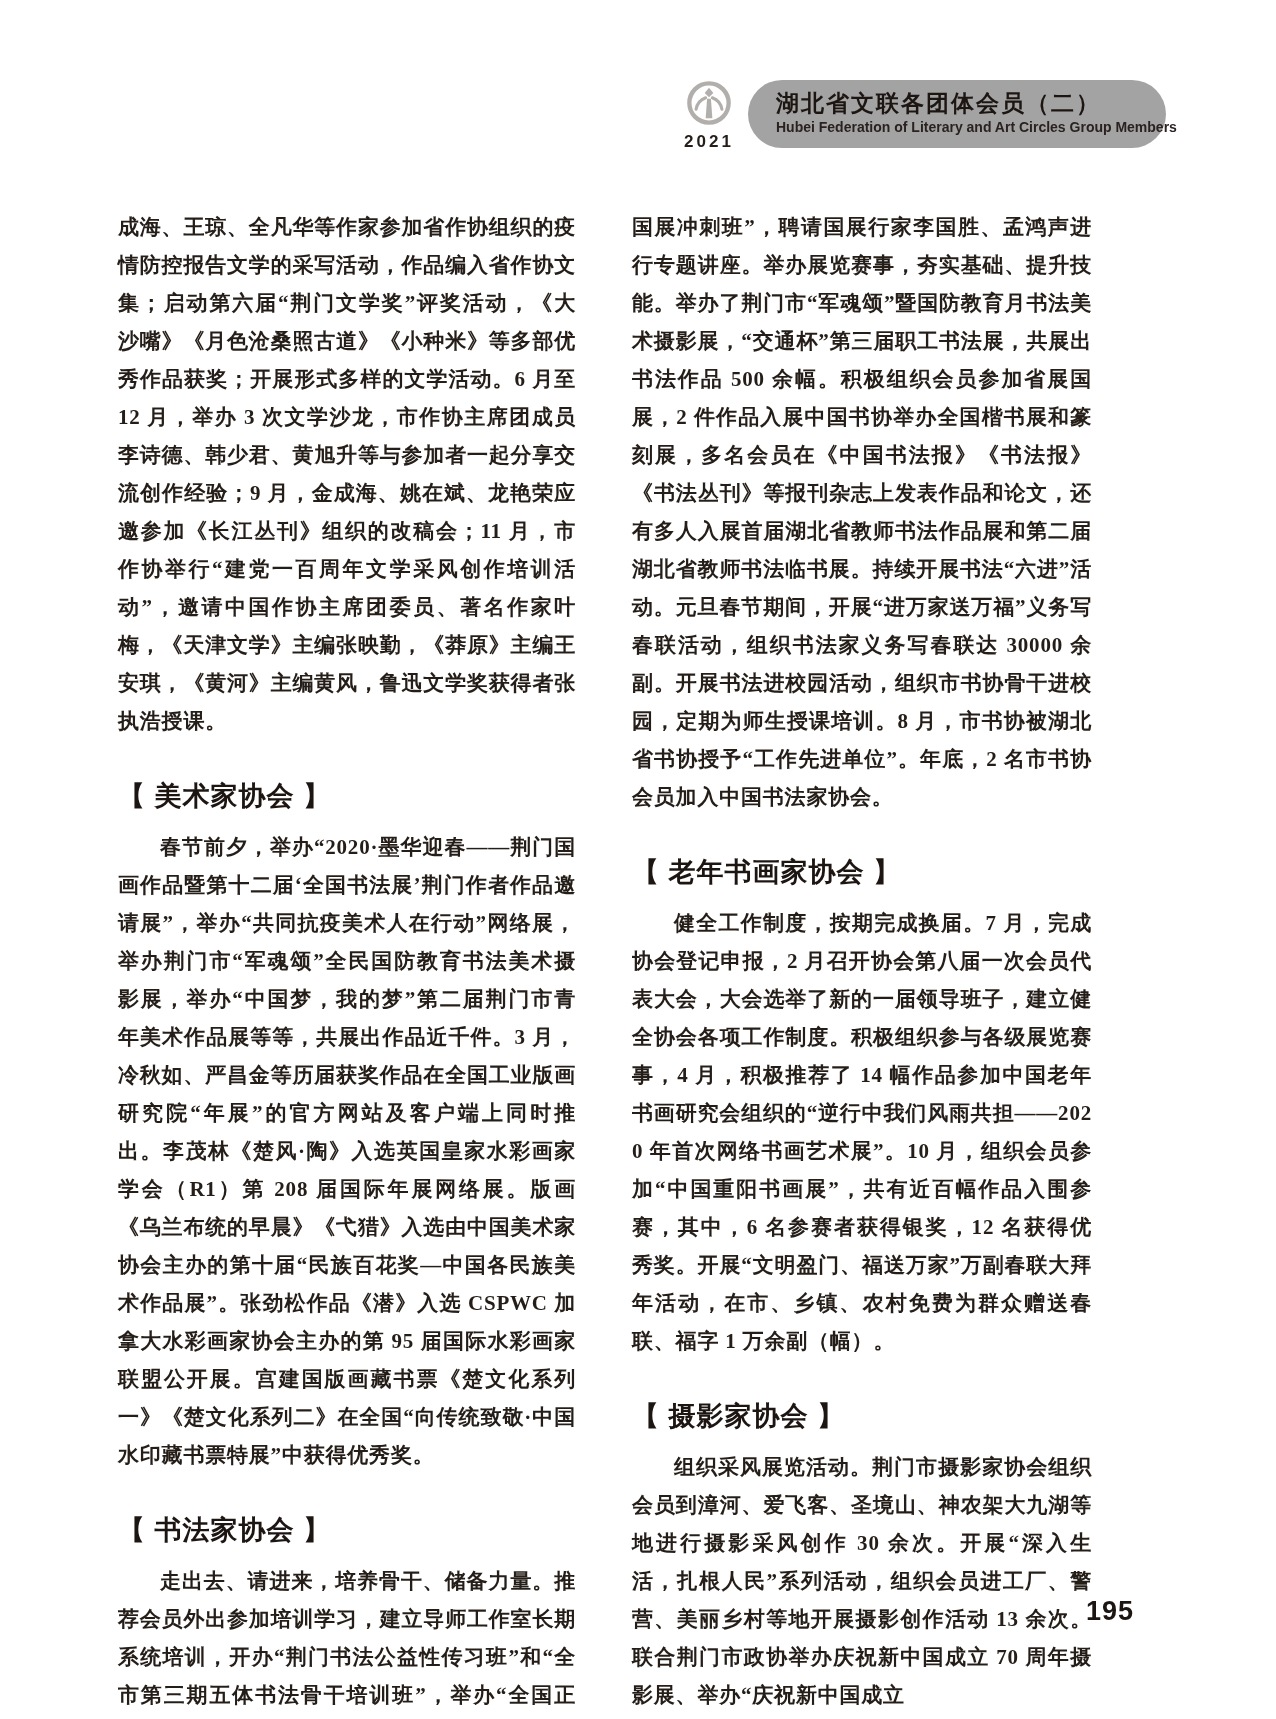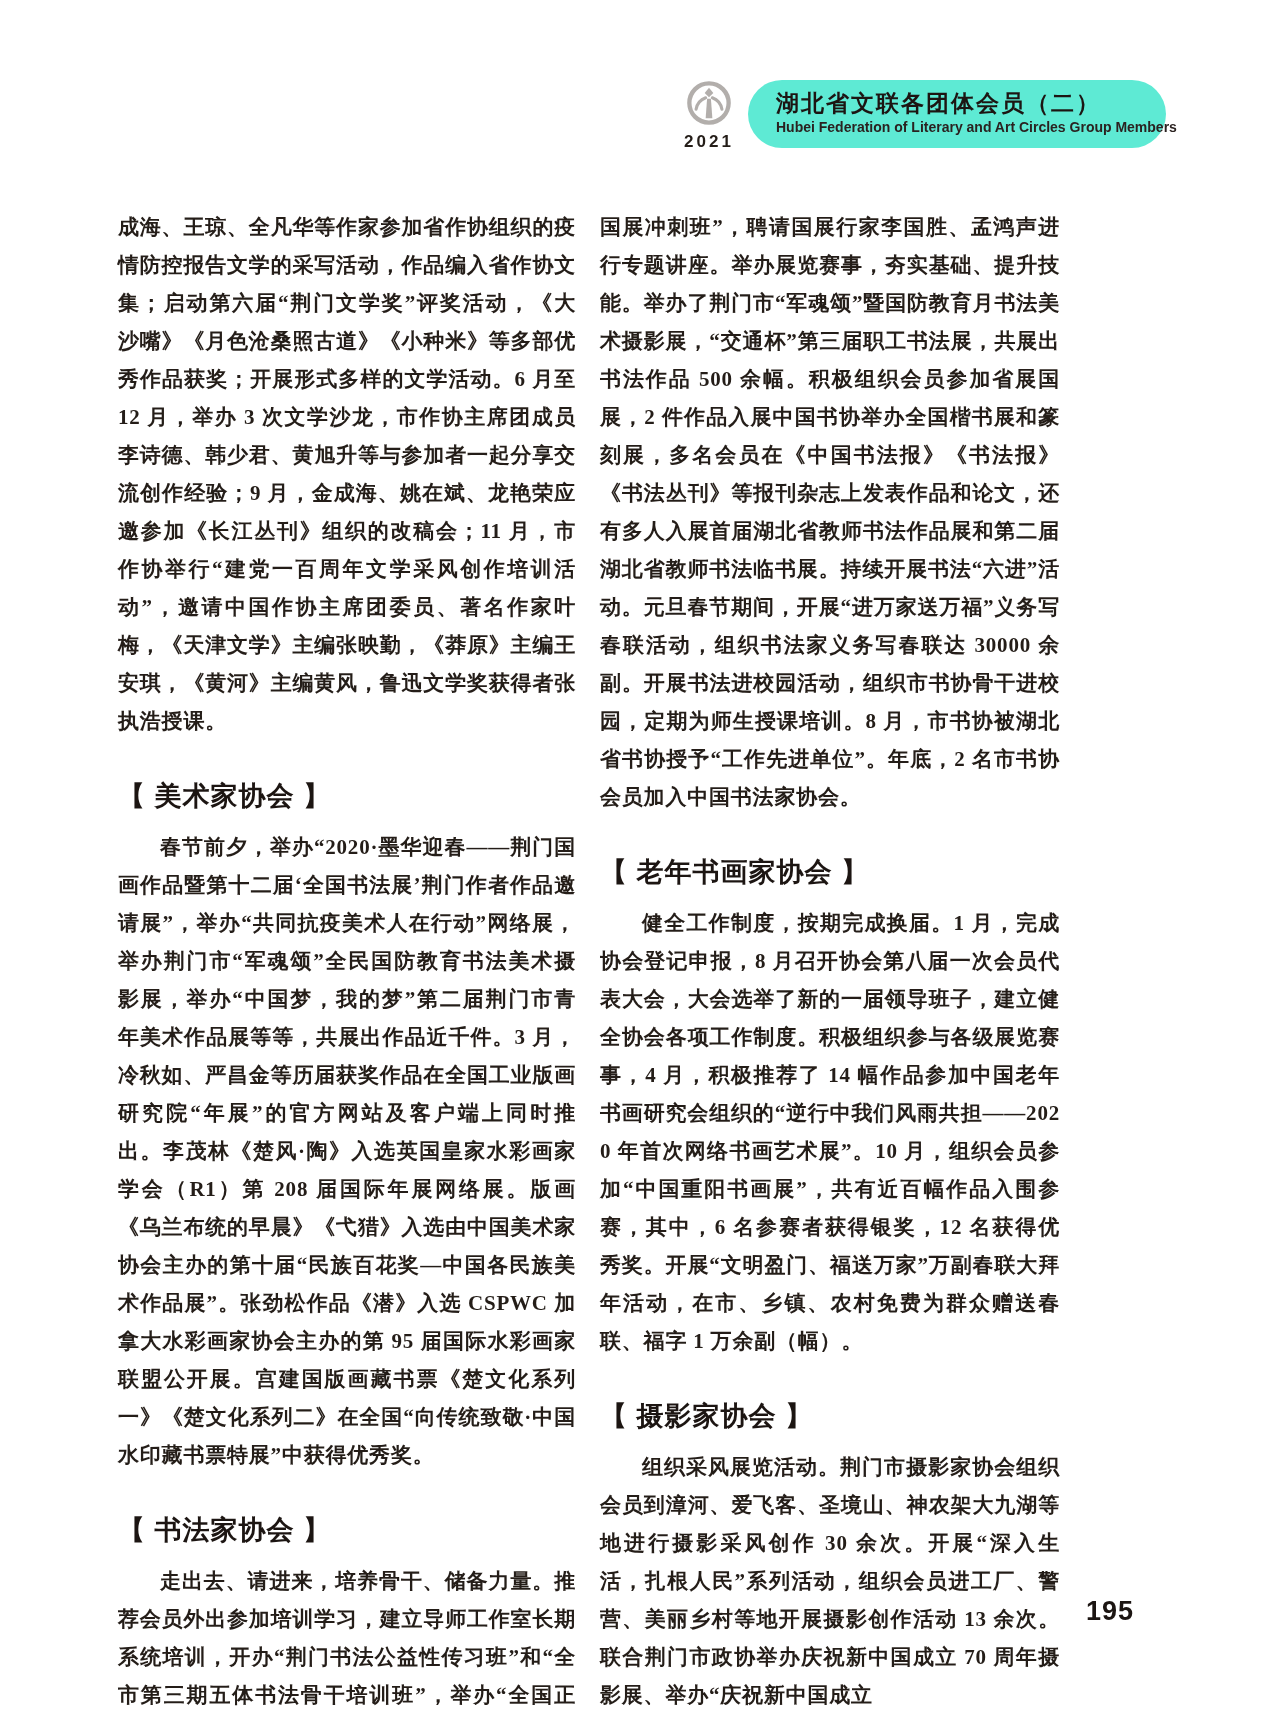--- a/index.html
+++ b/index.html
@@ -43,21 +43,21 @@
     letter-spacing: 3px;
     color: #241d18;
     text-align: center;
   }
   .title-bar {
     position: absolute;
     left: 748px;
     top: 80px;
     width: 418px;
     height: 68px;
-    background: #5eead4;
+    background: #a3a3a3;
     border-radius: 34px;
     box-sizing: border-box;
     padding: 9px 0 0 28px;
   }
   .title-cn {
     font-family: "Liberation Sans", sans-serif;
     font-weight: bold;
     font-size: 23px;
     letter-spacing: 2px;
     color: #1c1512;
@@ -75,21 +75,21 @@
 
   
   .column {
     position: absolute;
     top: 208px;
     text-align: justify;
     text-justify: inter-ideograph;
     word-break: break-all;
   }
   .column-left  { left: 118px; width: 458px; }
-  .column-right { left: 600px; width: 460px; }
+  .column-right { left: 632px; width: 460px; }
 
   .body-paragraph {
     font-size: 21px;
     line-height: 38px;
     letter-spacing: 0.8px;
     font-weight: 600;
     margin: 0;
     color: #241d18;
   }
   .body-paragraph.indent { text-indent: 2em; }
@@ -148,20 +148,20 @@
       <div class="body-paragraph">成海、王琼、全凡华等作家参加省作协组织的疫情防控报告文学的采写活动，作品编入省作协文集；启动第六届“荆门文学奖”评奖活动，《大沙嘴》《月色沧桑照古道》《小种米》等多部优秀作品获奖；开展形式多样的文学活动。6 月至 12 月，举办 3 次文学沙龙，市作协主席团成员李诗德、韩少君、黄旭升等与参加者一起分享交流创作经验；9 月，金成海、姚在斌、龙艳荣应邀参加《长江丛刊》组织的改稿会；11 月，市作协举行“建党一百周年文学采风创作培训活动”，邀请中国作协主席团委员、著名作家叶梅，《天津文学》主编张映勤，《莽原》主编王安琪，《黄河》主编黄风，鲁迅文学奖获得者张执浩授课。</div>
       <div class="section-heading">【 美术家协会 】</div>
       <div class="body-paragraph indent">春节前夕，举办“2020·墨华迎春——荆门国画作品暨第十二届‘全国书法展’荆门作者作品邀请展”，举办“共同抗疫美术人在行动”网络展，举办荆门市“军魂颂”全民国防教育书法美术摄影展，举办“中国梦，我的梦”第二届荆门市青年美术作品展等等，共展出作品近千件。3 月，冷秋如、严昌金等历届获奖作品在全国工业版画研究院“年展”的官方网站及客户端上同时推出。李茂林《楚风·陶》入选英国皇家水彩画家学会（R1）第 208 届国际年展网络展。版画《乌兰布统的早晨》《弋猎》入选由中国美术家协会主办的第十届“民族百花奖—中国各民族美术作品展”。张劲松作品《潜》入选 CSPWC 加拿大水彩画家协会主办的第 95 届国际水彩画家联盟公开展。宫建国版画藏书票《楚文化系列一》《楚文化系列二》在全国“向传统致敬·中国水印藏书票特展”中获得优秀奖。</div>
       <div class="section-heading">【 书法家协会 】</div>
       <div class="body-paragraph indent">走出去、请进来，培养骨干、储备力量。推荐会员外出参加培训学习，建立导师工作室长期系统培训，开办“荆门书法公益性传习班”和“全市第三期五体书法骨干培训班”，举办“全国正书展和青年展</div>
     </div>
 
   <div class="column column-right">
       <div class="body-paragraph">国展冲刺班”，聘请国展行家李国胜、孟鸿声进行专题讲座。举办展览赛事，夯实基础、提升技能。举办了荆门市“军魂颂”暨国防教育月书法美术摄影展，“交通杯”第三届职工书法展，共展出书法作品 500 余幅。积极组织会员参加省展国展，2 件作品入展中国书协举办全国楷书展和篆刻展，多名会员在《中国书法报》《书法报》《书法丛刊》等报刊杂志上发表作品和论文，还有多人入展首届湖北省教师书法作品展和第二届湖北省教师书法临书展。持续开展书法“六进”活动。元旦春节期间，开展“进万家送万福”义务写春联活动，组织书法家义务写春联达 30000 余副。开展书法进校园活动，组织市书协骨干进校园，定期为师生授课培训。8 月，市书协被湖北省书协授予“工作先进单位”。年底，2 名市书协会员加入中国书法家协会。</div>
       <div class="section-heading">【 老年书画家协会 】</div>
-      <div class="body-paragraph indent">健全工作制度，按期完成换届。1 月，完成协会登记申报，8 月召开协会第八届一次会员代表大会，大会选举了新的一届领导班子，建立健全协会各项工作制度。积极组织参与各级展览赛事，4 月，积极推荐了 14 幅作品参加中国老年书画研究会组织的“逆行中我们风雨共担——2020 年首次网络书画艺术展”。10 月，组织会员参加“中国重阳书画展”，共有近百幅作品入围参赛，其中，6 名参赛者获得银奖，12 名获得优秀奖。开展“文明盈门、福送万家”万副春联大拜年活动，在市、乡镇、农村免费为群众赠送春联、福字 1 万余副（幅）。</div>
+      <div class="body-paragraph indent">健全工作制度，按期完成换届。7 月，完成协会登记申报，2 月召开协会第八届一次会员代表大会，大会选举了新的一届领导班子，建立健全协会各项工作制度。积极组织参与各级展览赛事，4 月，积极推荐了 14 幅作品参加中国老年书画研究会组织的“逆行中我们风雨共担——2020 年首次网络书画艺术展”。10 月，组织会员参加“中国重阳书画展”，共有近百幅作品入围参赛，其中，6 名参赛者获得银奖，12 名获得优秀奖。开展“文明盈门、福送万家”万副春联大拜年活动，在市、乡镇、农村免费为群众赠送春联、福字 1 万余副（幅）。</div>
       <div class="section-heading">【 摄影家协会 】</div>
       <div class="body-paragraph indent">组织采风展览活动。荆门市摄影家协会组织会员到漳河、爱飞客、圣境山、神农架大九湖等地进行摄影采风创作 30 余次。开展“深入生活，扎根人民”系列活动，组织会员进工厂、警营、美丽乡村等地开展摄影创作活动 13 余次。联合荆门市政协举办庆祝新中国成立 70 周年摄影展、举办“庆祝新中国成立</div>
     </div>
 
   <div class="page-number">195</div>
 
 </div>
 
 </body></html>

